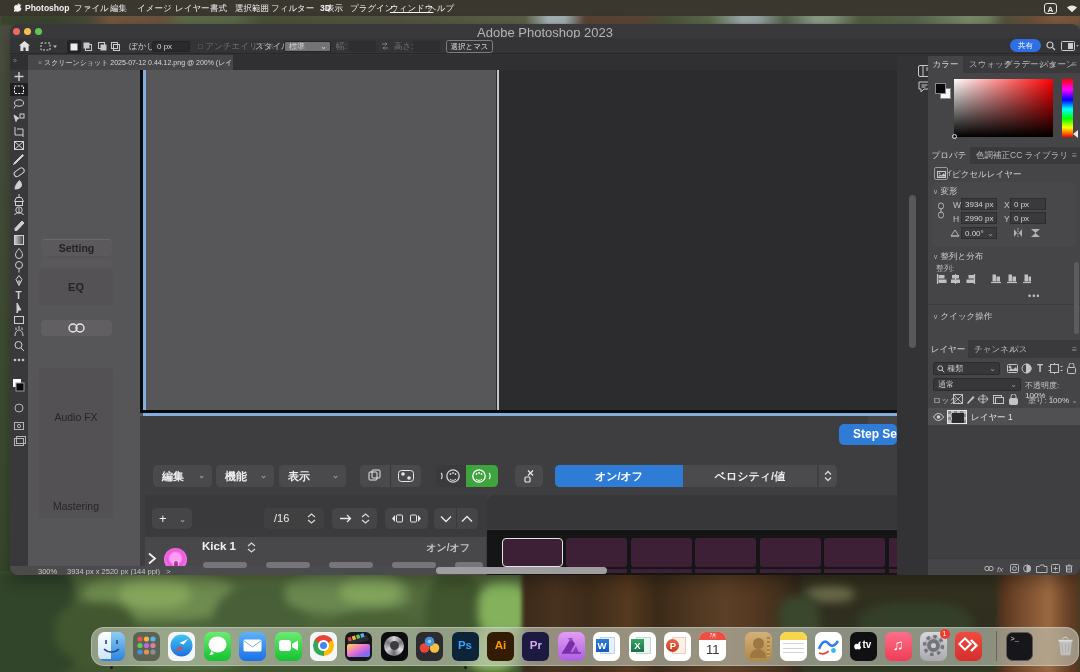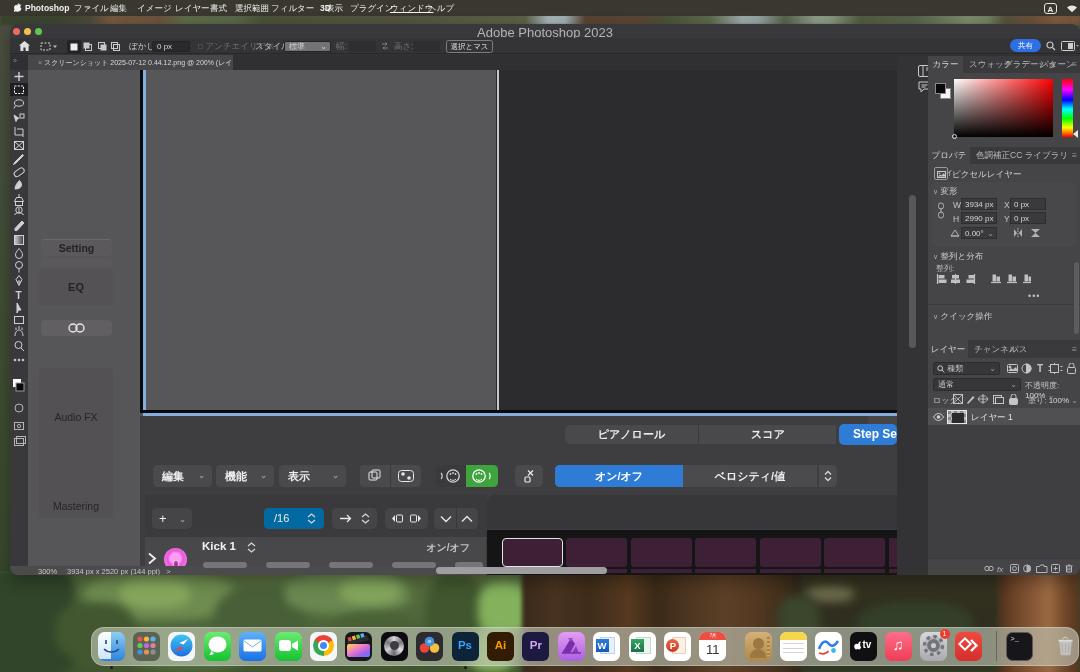--- a/index.html
+++ b/index.html
@@ -216,24 +216,20 @@
     <div class="abs" style="left:471px;top:0;width:404px;height:340px;background:#2c2c2e;"></div>
 
     <div class="abs" style="left:112px;top:0;width:2.5px;height:343px;background:#0a0a0a;"></div>
     <div class="abs" style="left:114.5px;top:0;width:3px;height:346px;background:#84aede;"></div>
     <div class="abs" style="left:112px;top:340px;width:763px;height:3px;background:#0a0a0a;"></div>
     <div class="abs" style="left:114.5px;top:343px;width:760.5px;height:3px;background:#84aede;"></div>
 
     <div class="abs" style="left:112px;top:346px;width:763px;height:159px;background:#3e3e40;"></div>
     <div class="abs" style="left:840px;top:346px;width:35px;height:9px;background:#464649;"></div>
 
-    <div class="abs" style="left:537px;top:355px;width:271px;height:19px;background:#49494c;border-radius:6px 0 0 6px;overflow:hidden;">
-      <div class="abs" style="left:0;top:0;width:134px;height:19px;color:#ececec;font-size:11px;font-weight:bold;text-align:center;line-height:19px;border-right:1px solid #3a3a3c;">ピアノロール</div>
-      <div class="abs" style="left:135px;top:0;width:136px;height:19px;color:#ececec;font-size:11px;font-weight:bold;text-align:center;line-height:19px;">スコア</div>
-    </div>
     <div class="abs" style="left:811px;top:353.5px;width:58px;height:21.5px;background:#2e7cd6;border-radius:5px;color:#fff;font-size:12px;font-weight:bold;line-height:21px;white-space:nowrap;overflow:hidden;"><span style="margin-left:14px;">Step Se</span></div>
 
     <div class="seqbtn" style="left:125px;top:395px;width:59px;height:22px;line-height:22px;"><span style="margin-left:9px;">編集</span><span style="position:absolute;right:7px;color:#9a9a9c;font-size:8px;">⌄</span></div>
     <div class="seqbtn" style="left:188px;top:395px;width:58px;height:22px;line-height:22px;"><span style="margin-left:9px;">機能</span><span style="position:absolute;right:7px;color:#9a9a9c;font-size:8px;">⌄</span></div>
     <div class="seqbtn" style="left:251px;top:395px;width:67px;height:22px;line-height:22px;"><span style="margin-left:9px;">表示</span><span style="position:absolute;right:7px;color:#9a9a9c;font-size:8px;">⌄</span></div>
     <div class="seqbtn" style="left:332px;top:395px;width:61px;height:22px;">
       <svg style="position:absolute;left:8px;top:4px" width="14" height="14" viewBox="0 0 14 14">
           <rect x="1" y="3" width="8" height="8" rx="1" fill="none" stroke="#e8e8e8"></rect>
           <rect x="4" y="1" width="8" height="8" rx="1" fill="none" stroke="#e8e8e8"></rect>
         </svg>
@@ -274,21 +270,21 @@
     <div class="abs" style="left:655px;top:395px;width:134px;height:22px;background:#4b4b4e;color:#ececec;font-size:11px;font-weight:bold;text-align:center;line-height:22px;">ベロシティ/値</div>
     <div class="abs" style="left:791px;top:395px;width:18px;height:22px;background:#4b4b4e;border-radius:0 4.5px 4.5px 0;">
       <svg style="position:absolute;left:4px;top:5px" width="10" height="12" viewBox="0 0 10 12">
           <path d="M2 4.5 5 1.5l3 3M2 7.5l3 3 3-3" stroke="#d8d8d8" fill="none" stroke-width="1.3"></path>
         </svg>
     </div>
 
     <div class="abs" style="left:117px;top:425px;width:342px;height:34px;background:#3a3a3c;"></div>
     <div class="abs" style="left:459px;top:425px;width:416px;height:34px;background:#37373a;border-radius:8px 0 0 0;"></div>
     <div class="seqbtn" style="left:124px;top:438px;width:40px;height:21px;line-height:21px;background:#454548;"><span style="margin-left:7px;font-size:13px;font-weight:normal;">+</span><span style="position:absolute;right:6px;top:1px;color:#9a9a9c;font-size:8px;">⌄</span></div>
-    <div class="seqbtn" style="left:236px;top:438px;width:60px;height:21px;line-height:21px;background:#0369a1;"><span style="margin-left:10px;font-weight:normal;">/16</span>
+    <div class="seqbtn" style="left:236px;top:438px;width:60px;height:21px;line-height:21px;background:#404040;"><span style="margin-left:10px;font-weight:normal;">/16</span>
       <svg style="position:absolute;right:8px;top:5px" width="9" height="11" viewBox="0 0 9 11">
           <path d="M1 4 4.5 1 8 4M1 7l3.5 3L8 7" stroke="#d8d8d8" fill="none" stroke-width="1.2"></path>
         </svg></div>
     <div class="seqbtn" style="left:304px;top:438px;width:45px;height:21px;background:#454548;">
       <svg style="position:absolute;left:7px;top:5px" width="14" height="11" viewBox="0 0 14 11">
           <path d="M1 5.5h10M8 2l3.5 3.5L8 9" stroke="#e8e8e8" fill="none" stroke-width="1.3"></path>
         </svg>
       <svg style="position:absolute;right:7px;top:5px" width="9" height="11" viewBox="0 0 9 11">
           <path d="M1 4 4.5 1 8 4M1 7l3.5 3L8 7" stroke="#d8d8d8" fill="none" stroke-width="1.2"></path>
         </svg>

